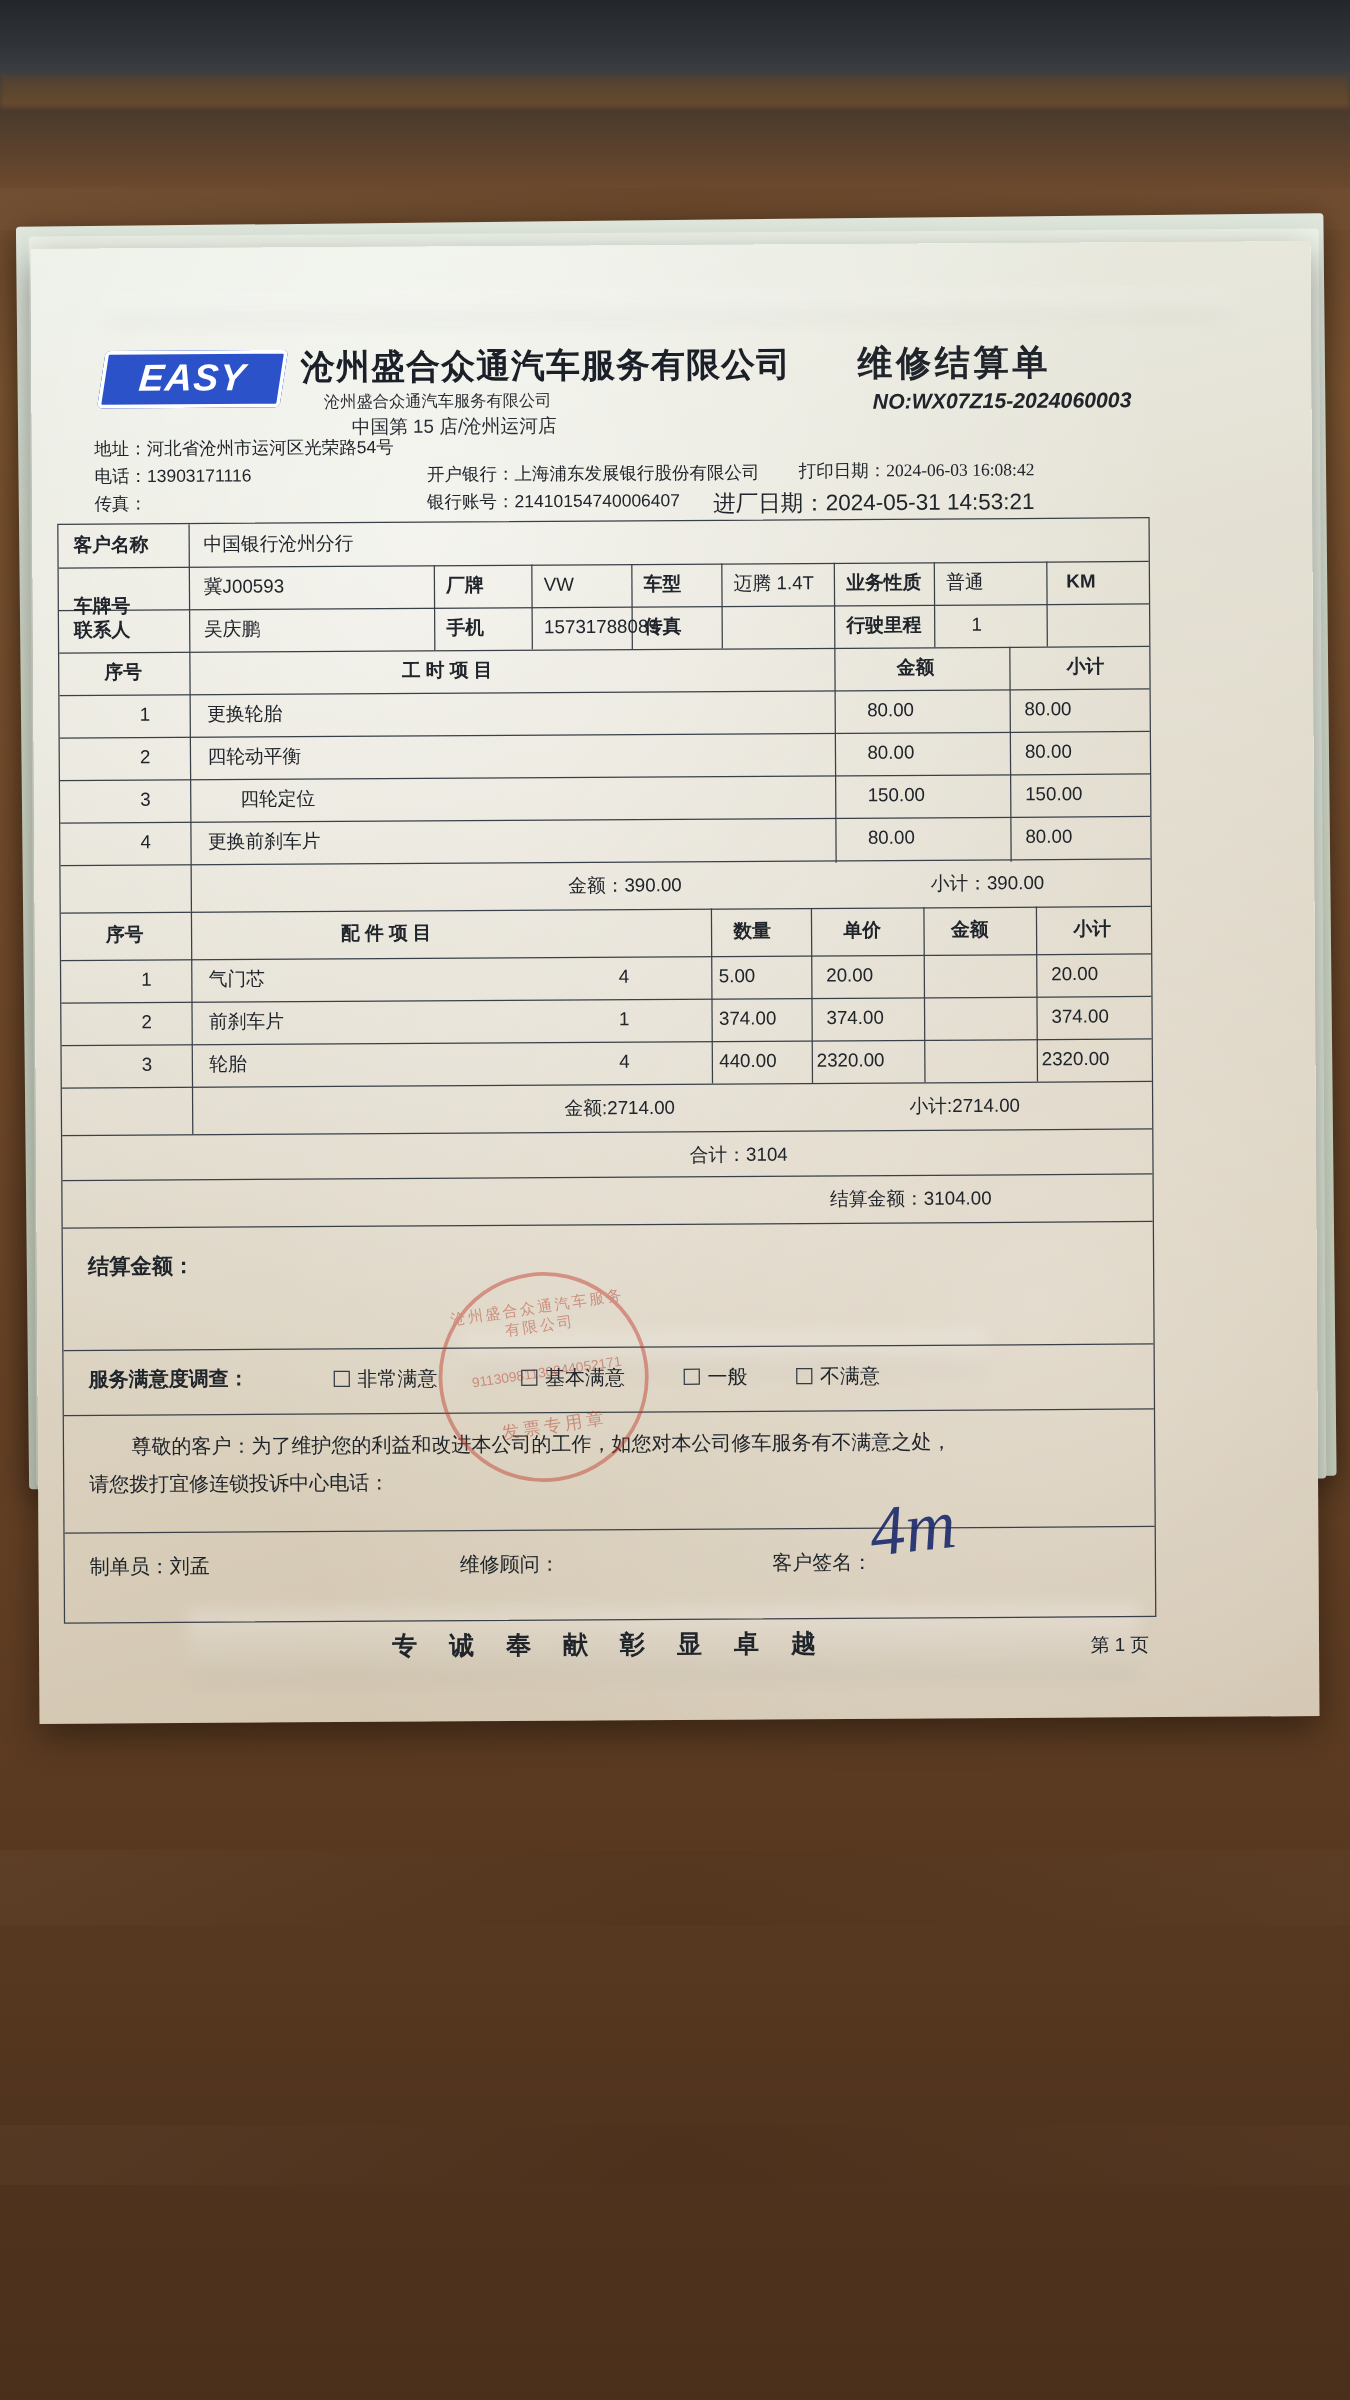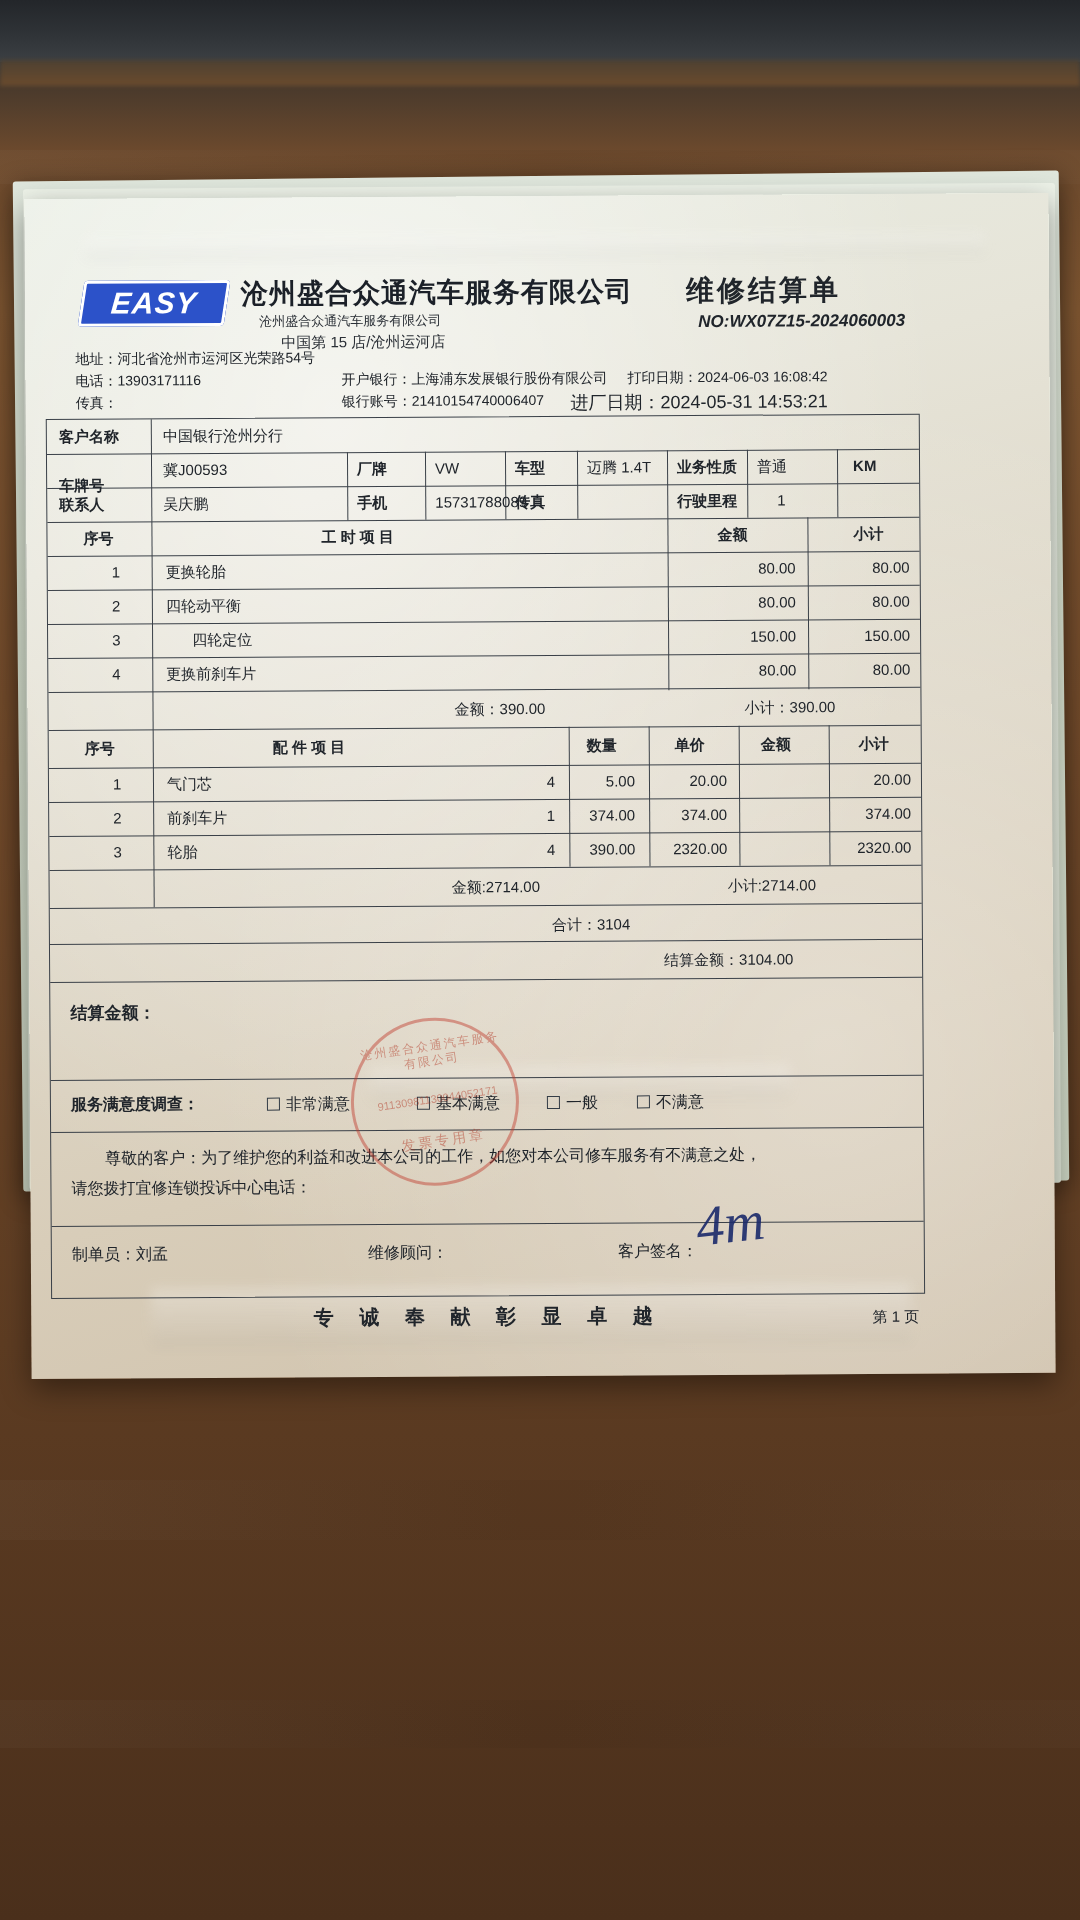--- a/index.html
+++ b/index.html
@@ -90,34 +90,34 @@
     position:absolute; right:78px; top:12px; font-size:28px; font-weight:bold; letter-spacing:3px;
   }
   #no {
     position:absolute; right:14px; top:50px; font-size:17px; font-weight:bold; font-style:italic;
   }
   #addr   { position:absolute; left:30px; top:86px;  font-size:14px; }
   #tel    { position:absolute; left:30px; top:108px; font-size:14px; }
   #fax    { position:absolute; left:30px; top:130px; font-size:14px; }
   #bank1  { position:absolute; left:296px; top:108px; font-size:14px; }
   #bank2  { position:absolute; left:296px; top:130px; font-size:14px; }
-  #pdate  { position:absolute; right:92px; top:108px; font-size:14px; }
+  #pdate  { position:absolute; right:92px; top:108px; font-size:14px;font-family:Liberation Serif, serif; }
   #idate  { position:absolute; right:92px; top:130px; font-size:18px; }
 
   
   #frame {
     position:absolute; left:0; top:154px; width:874px; height:880px;
     border:1.6px solid #3a4048;
   }
   .hline { position:absolute; left:0; width:100%; border-top:1.3px solid #3a4048; }
   .vline { position:absolute; top:0; border-left:1.3px solid #3a4048; }
 
   .cell { position:absolute; font-size:15px; padding:3px 6px; white-space:nowrap; }
   .lbl { font-weight:bold; }
-  .num { text-align:right; }
+  .num { text-align:left; }
 
   
   #seal {
     position:absolute; left:300px; top:600px; width:168px; height:168px;
     border:3px solid #c0392b; border-radius:50%;
     opacity:.45; transform:rotate(-8deg);
     color:#b0321f; font-size:12px;
   }
   #seal .t1 { position:absolute; left:12px; top:18px; width:144px; text-align:center; letter-spacing:2px; }
   #seal .t2 { position:absolute; left:6px; top:72px; width:156px; text-align:center; font-size:11px; }
@@ -294,21 +294,21 @@
         <div class="cell" style="left:58px; top:387px;">2</div>
         <div class="cell" style="left:112px; top:387px;">前刹车片</div>
         <div class="cell num" style="left:440px; top:387px; width:72px;">1</div>
         <div class="cell num" style="left:520px; top:387px; width:72px;">374.00</div>
         <div class="cell num" style="left:606px; top:387px; width:78px;">374.00</div>
         <div class="cell num" style="left:786px; top:387px; width:82px;">374.00</div>
 
         <div class="cell" style="left:58px; top:421px;">3</div>
         <div class="cell" style="left:112px; top:421px;">轮胎</div>
         <div class="cell num" style="left:440px; top:421px; width:72px;">4</div>
-        <div class="cell num" style="left:520px; top:421px; width:72px;">390.00</div>
+        <div class="cell num" style="left:520px; top:421px; width:72px;">440.00</div>
         <div class="cell num" style="left:598px; top:421px; width:86px;">2320.00</div>
         <div class="cell num" style="left:778px; top:421px; width:90px;">2320.00</div>
 
         <div class="cell" style="left:396px; top:458px;">金额:2714.00</div>
         <div class="cell" style="left:672px; top:458px;">小计:2714.00</div>
 
         <div class="cell" style="left:496px; top:496px;">合计：3104</div>
 
         <div class="cell" style="left:608px; top:532px;">结算金额：3104.00</div>
 

